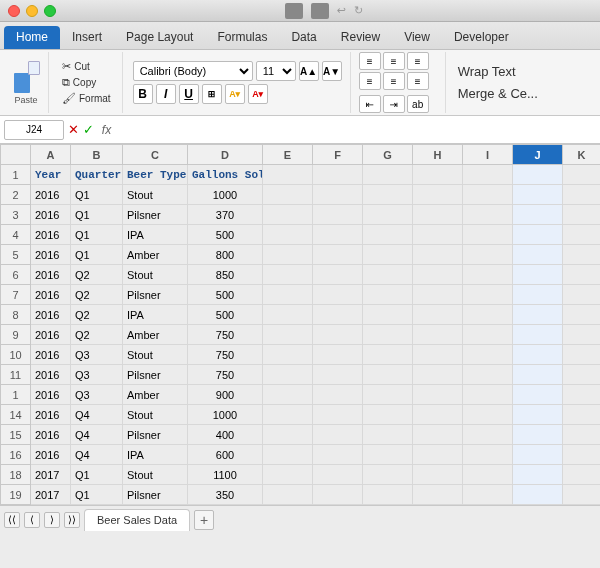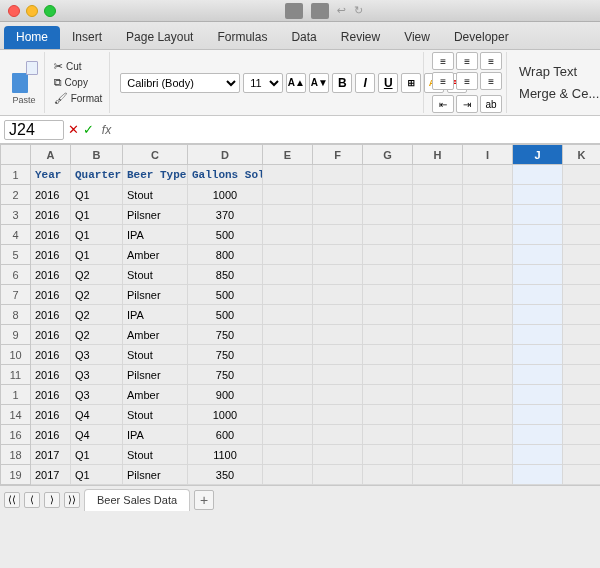--- a/index.html
+++ b/index.html
@@ -68,21 +68,21 @@
       flex-direction: column;
       align-items: center;
       font-size: 10px;
       color: #333;
       cursor: pointer;
     }
     .ribbon-btn-group { display: flex; flex-direction: column; gap: 1px; }
     .ribbon-btn { font-size: 10px; color: #333; cursor: pointer; padding: 1px 3px; display: flex; align-items: center; gap: 3px; }
 
     
-    .font-area { display: flex; flex-direction: row; gap: 3px; }
+    .font-area { display: flex; flex-direction: column; gap: 3px; }
     .font-row { display: flex; align-items: center; gap: 3px; }
     .font-select {
       height: 20px;
       font-size: 11px;
       border: 1px solid #bbb;
       border-radius: 2px;
       background: white;
       padding: 0 2px;
       min-width: 120px;
       cursor: pointer;
@@ -141,21 +141,22 @@
       align-items: center;
       padding: 0 4px;
       gap: 4px;
     }
     .cell-ref {
       width: 60px;
       height: 20px;
       border: 1px solid #bbb;
       border-radius: 2px;
       padding: 0 4px;
-      font-size: 16px;
+      font-size: 10px;
+      text-align: center;
     }
     .fx-icons { display: flex; gap: 4px; align-items: center; color: #666; font-size: 13px; }
     .fx-label { font-size: 12px; font-style: italic; color: #666; margin-left: 4px; }
     .formula-input { flex: 1; border: none; outline: none; font-size: 12px; padding: 0 4px; }
 
     
     .spreadsheet {
       display: flex;
       flex-direction: column;
       flex: 1;
@@ -574,20 +575,34 @@
             <td class="num">1000</td>
             <td></td>
             <td></td>
             <td></td>
             <td></td>
             <td></td>
             <td style="background: rgb(232, 240, 251);"></td>
             <td></td>
           </tr>
           <tr>
+            <td class="row-header">15</td>
+            <td>2016</td>
+            <td>Q4</td>
+            <td>Pilsner</td>
+            <td class="num">400</td>
+            <td></td>
+            <td></td>
+            <td></td>
+            <td></td>
+            <td></td>
+            <td style="background: rgb(232, 240, 251);"></td>
+            <td></td>
+          </tr>
+          <tr>
             <td class="row-header">16</td>
             <td>2016</td>
             <td>Q4</td>
             <td>IPA</td>
             <td class="num">600</td>
             <td></td>
             <td></td>
             <td></td>
             <td></td>
             <td></td>

